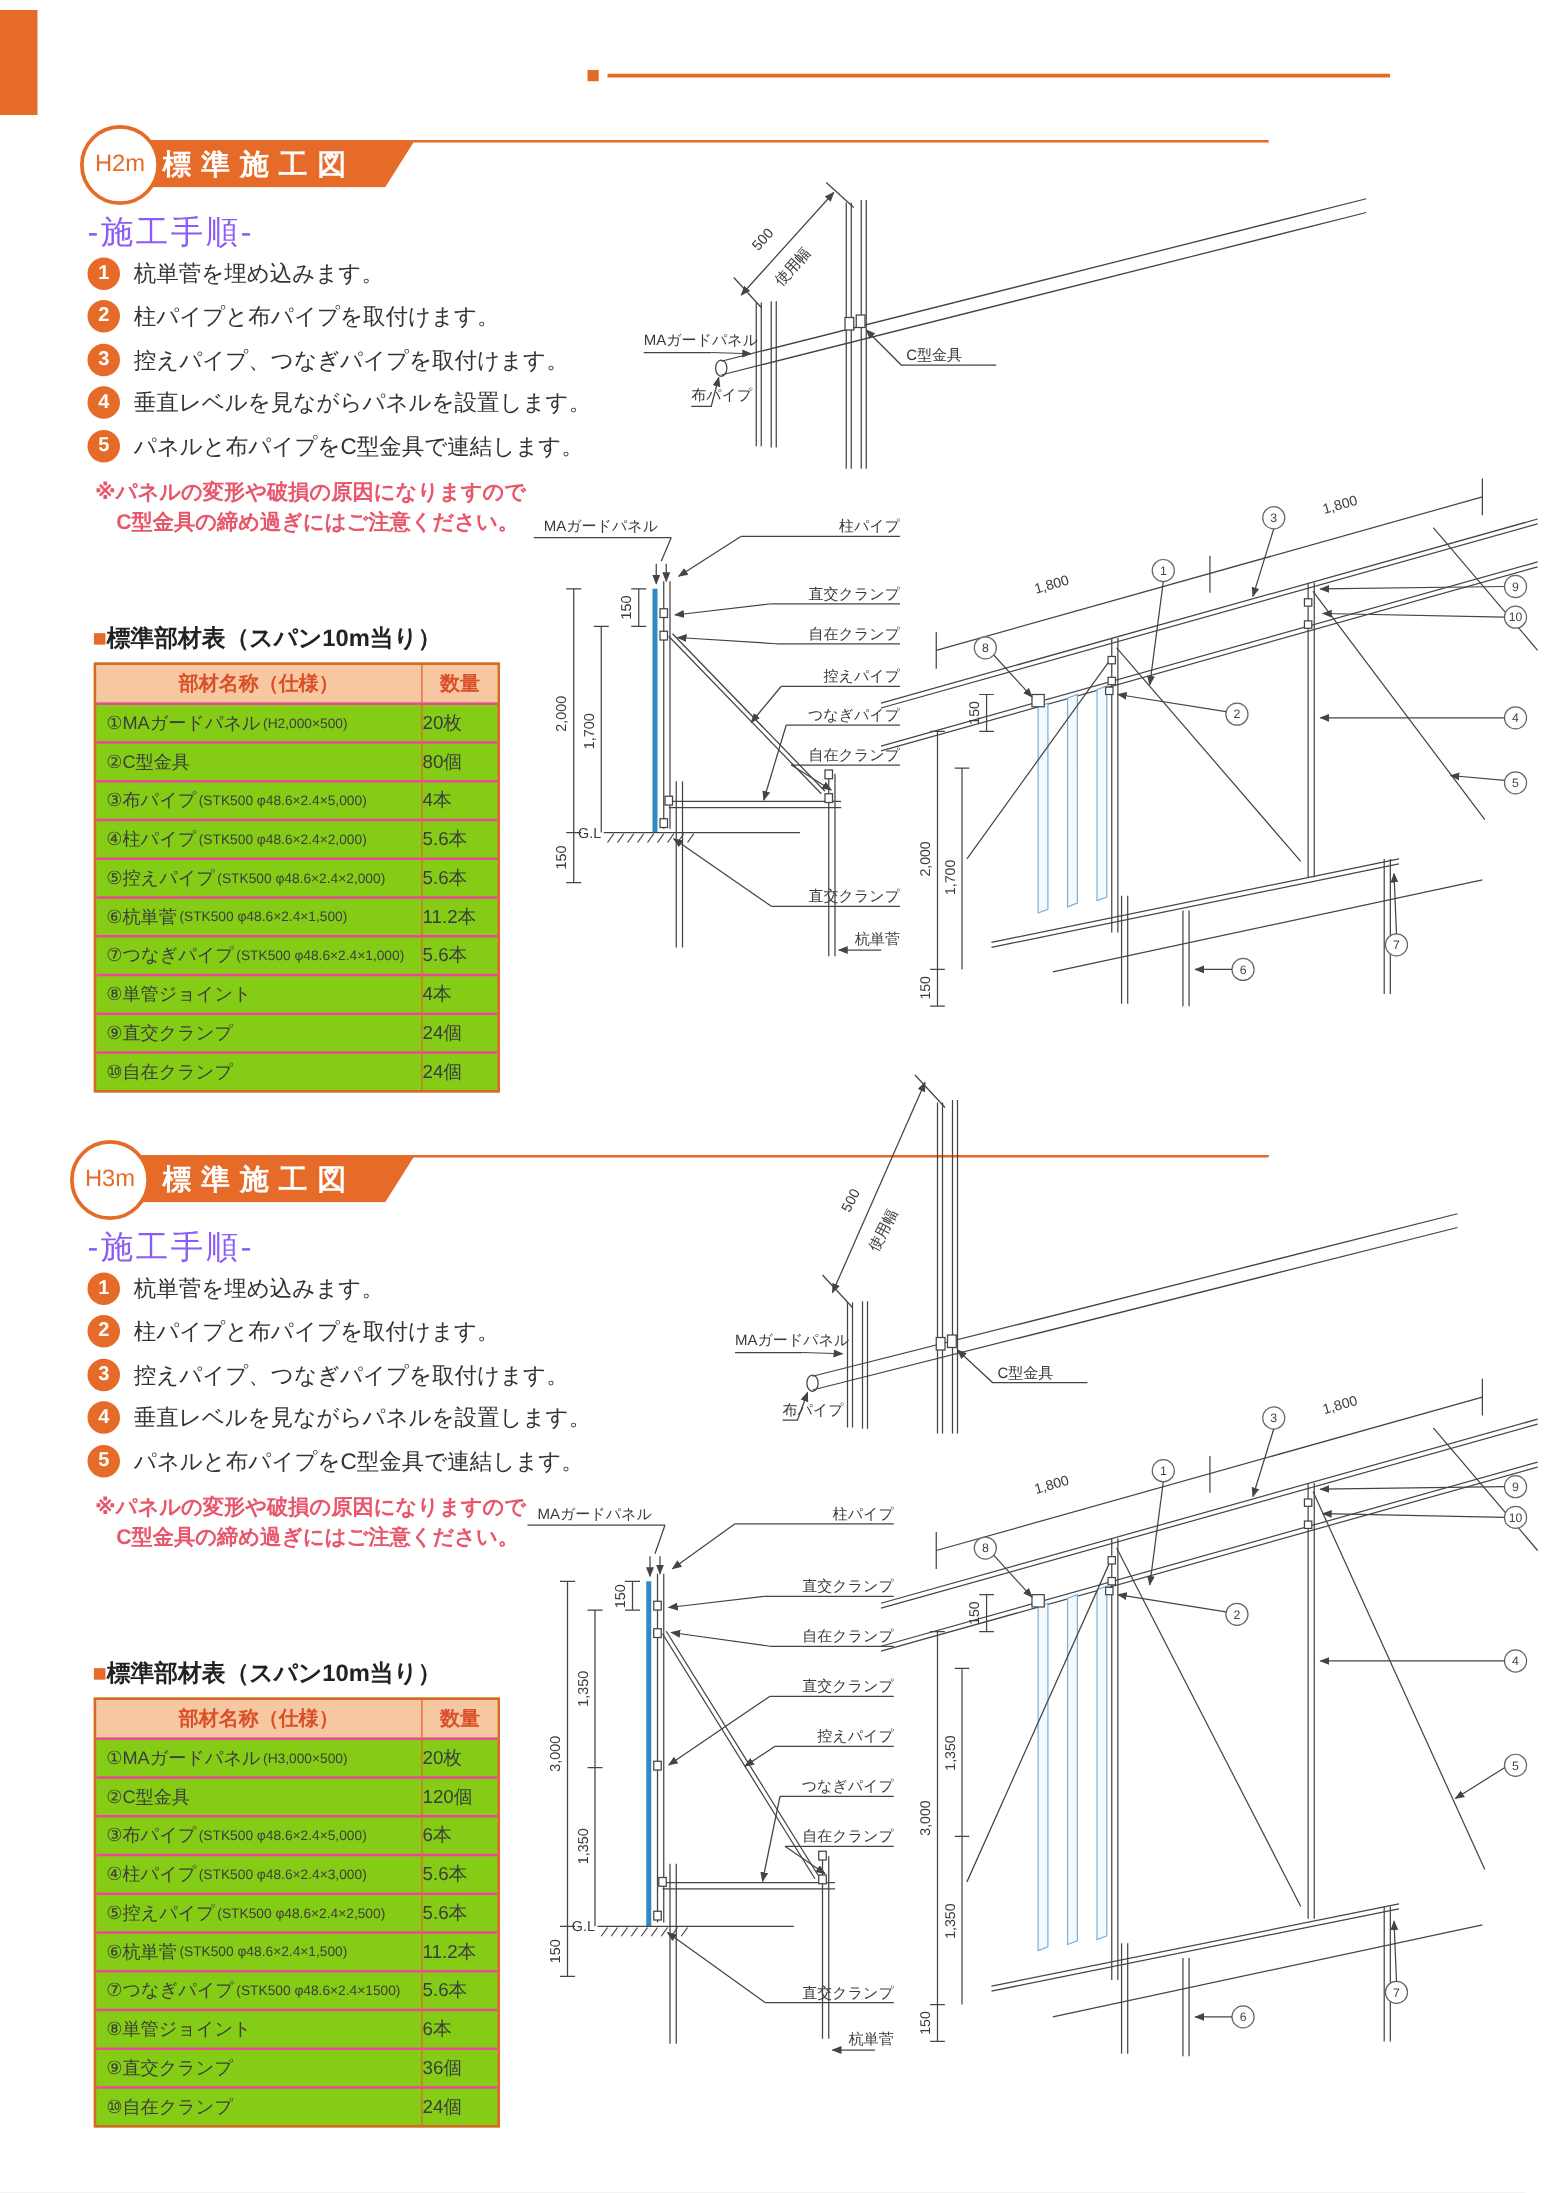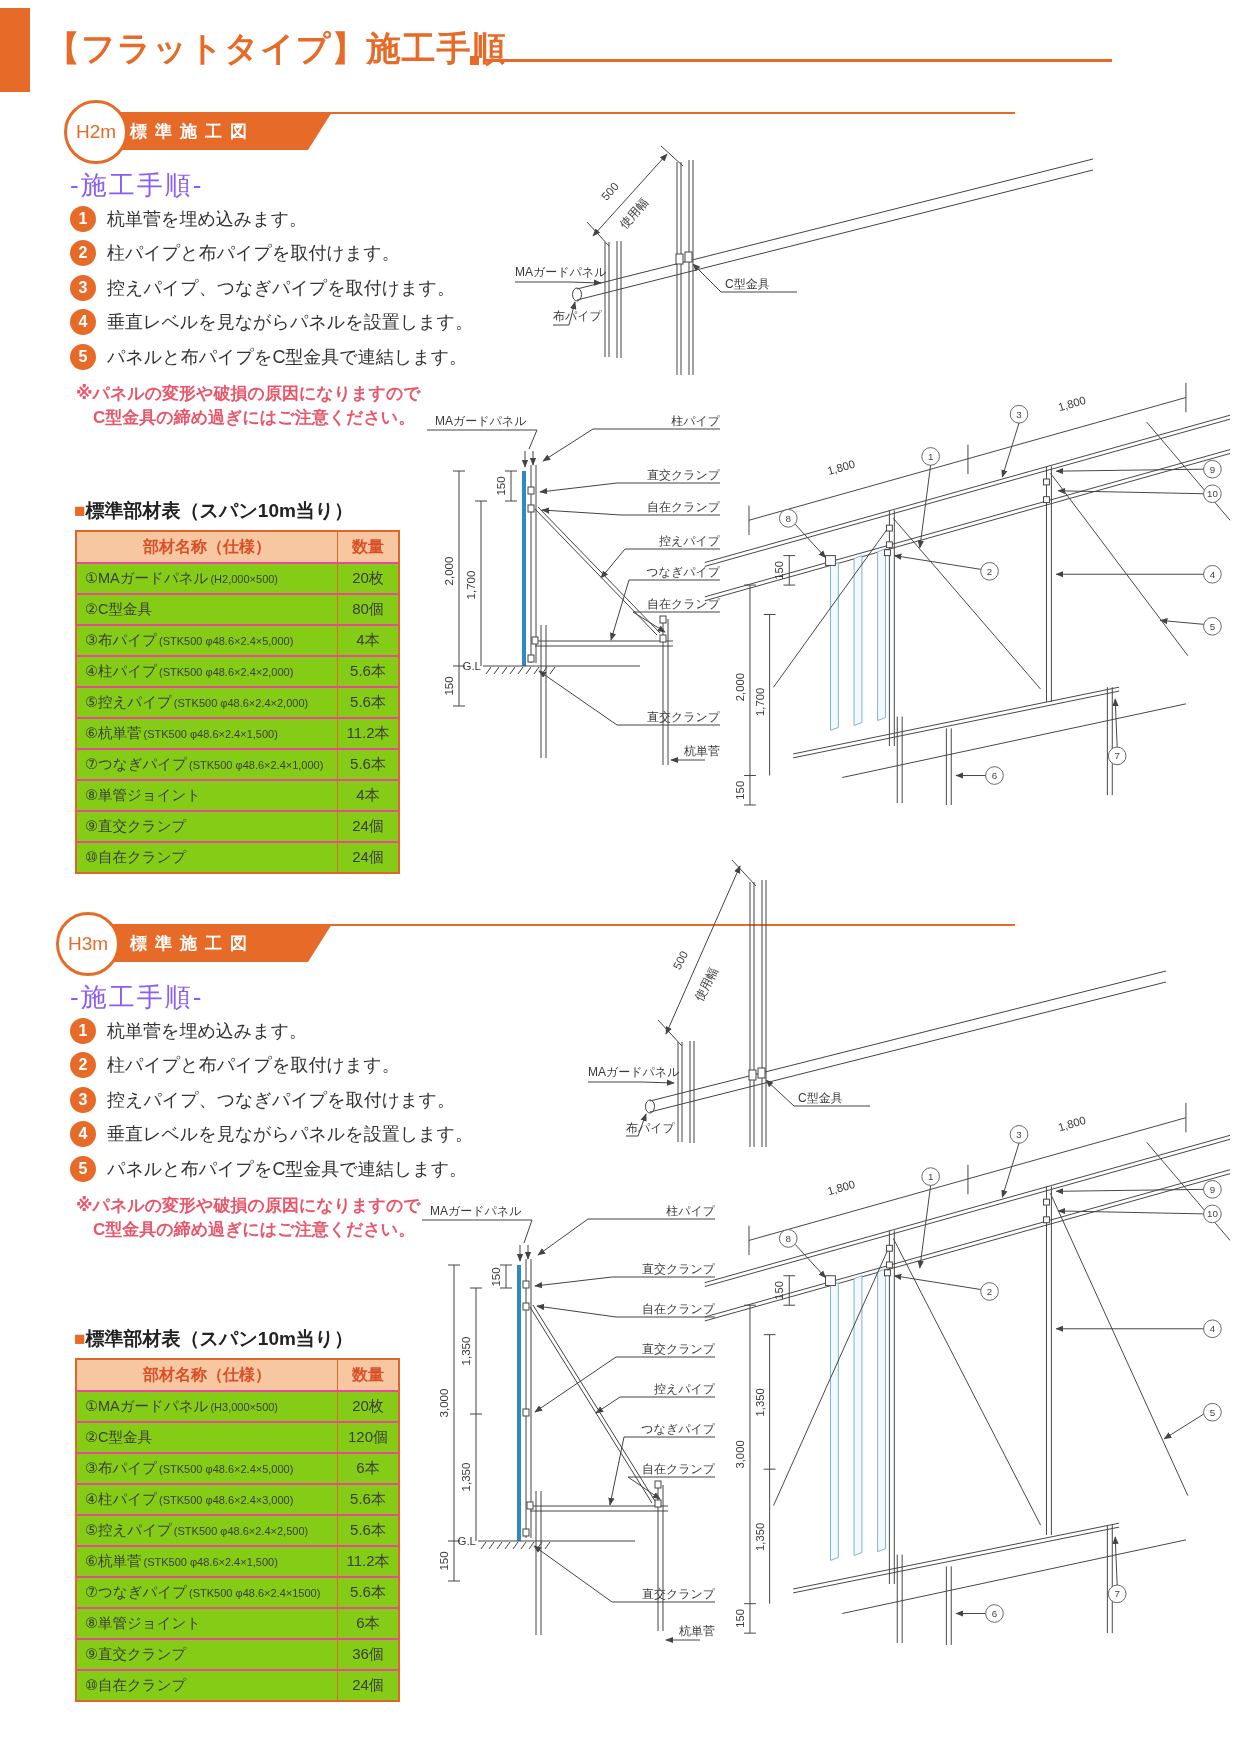--- a/index.html
+++ b/index.html
@@ -6,37 +6,37 @@
   .page{position:relative;width:1240px;height:1754px;background:#fff;overflow:hidden;
         font-family:"Liberation Sans","DejaVu Sans",sans-serif;color:#333}
   .abs{position:absolute}
   .corner-mark{left:0;top:8px;width:30px;height:84px;background:#E66B28}
   .page-title{left:46px;top:26px;font-size:34px;font-weight:bold;color:#E66B28;letter-spacing:1px;white-space:nowrap}
   .title-dot{left:470px;top:56px;width:9px;height:9px;background:#E66B28}
   .title-rule{left:486px;top:59px;width:626px;height:3px;background:#E66B28}
   .badge{width:58px;height:58px;border:3px solid #E66B28;border-radius:50%;background:#fff;color:#E66B28;
          display:flex;align-items:center;justify-content:center;font-size:19px;z-index:3}
   .banner{left:84px;width:202px;height:38px;background:#E66B28;color:#fff;display:flex;align-items:center;
-          padding-left:46px;box-sizing:content-box;font-size:17px;font-weight:bold;letter-spacing:8px;
+          padding-left:46px;box-sizing:content-box;font-size:23px;font-weight:bold;letter-spacing:8px;
           clip-path:polygon(0 0,100% 0,calc(100% - 24px) 100%,0 100%);z-index:2;white-space:nowrap}
   .banner-rule{height:2px;background:#E66B28}
   .steps-title{font-size:26px;color:#8b5cf6;font-weight:400;letter-spacing:2px}
   .step{left:70px;display:flex;align-items:center;gap:11px;white-space:nowrap}
   .step-num{width:26px;height:26px;border-radius:50%;background:#E66B28;color:#fff;font-size:16px;
             font-weight:bold;display:flex;align-items:center;justify-content:center;flex:none}
   .step-text{font-size:18px;color:#333;font-weight:500}
   .warning{left:76px;color:#E8566B;font-size:17px;font-weight:bold;line-height:24px;white-space:nowrap}
   .warning .in{padding-left:17px}
   .tbl-title{font-size:19px;font-weight:bold;color:#222;white-space:nowrap}
   .tbl-title .mk{color:#E66B28}
   .tbl{width:325px;border:2px solid #DD672B;background:#84cc16;box-sizing:border-box}
   .tr{display:flex;height:29px;border-top:2px solid #ec4899;align-items:stretch}
   .tr.th{height:30px;background:#F6C7A1;border-top:none}
   .c1{width:260px;display:flex;align-items:center;padding-left:8px;box-sizing:border-box}
-  .c2{flex:1;border-left:1px solid #DD672B;display:flex;align-items:center;justify-content:center;padding-right:0}
+  .c2{flex:1;border-left:1px solid #DD672B;display:flex;align-items:center;justify-content:flex-start;padding-right:0}
   .th .c1{justify-content:center;padding-left:0;color:#D94F28;font-weight:bold;font-size:16px}
   .th .c2{justify-content:center;padding-right:0;color:#D94F28;font-weight:bold;font-size:16px}
   .nm{font-size:14.5px;color:#3d3d3d;white-space:nowrap}
   .sp{font-size:11px;color:#3d3d3d;margin-left:2px;white-space:nowrap}
   .qt{font-size:15px;color:#3d3d3d}
   .pagenum{left:24px;top:1784px;font-size:16px;color:#333}
   
   .dt{font-size:12px;fill:#3a3a3a}
   .dd{font-size:11.5px;fill:#3a3a3a}
   .mkt{font-size:10px;fill:#444}
@@ -51,21 +51,20 @@
 <div class="page">
   <svg width="0" height="0" style="position:absolute">
       <defs>
     <marker id="ar" viewBox="0 0 10 10" refX="9" refY="5" markerWidth="8" markerHeight="8" orient="auto-start-reverse" markerUnits="userSpaceOnUse">
       <path d="M0,1L10,5L0,9z" fill="#444"></path>
     </marker>
   </defs>
     </svg>
 
   <div class="abs corner-mark"></div>
-  <div class="abs page-title">【フラットタイプ】施工手順</div>
   <div class="abs title-dot"></div>
   <div class="abs title-rule"></div>
 
   <div class="abs badge" style="left:64px;top:100px">
     <span>H2m</span>
     </div>
   <div class="abs banner" style="top:112px">
     <span>標準施工図</span>
     </div>
   <div class="abs banner-rule" style="left:270px;top:112px;width:745px"></div>

